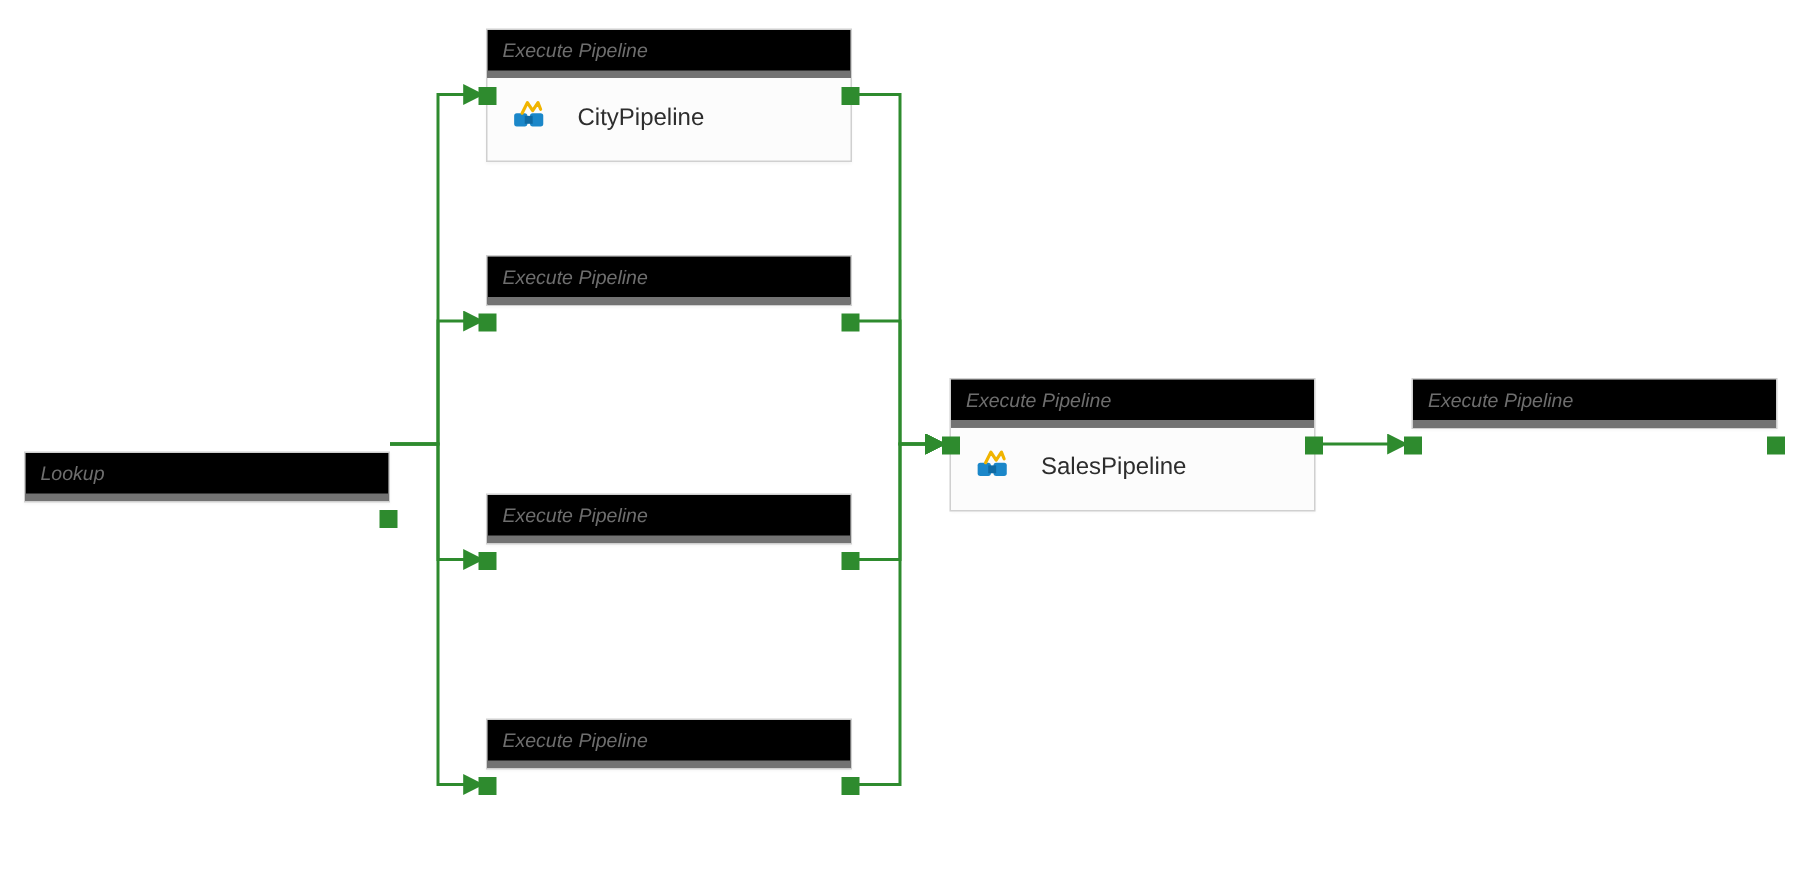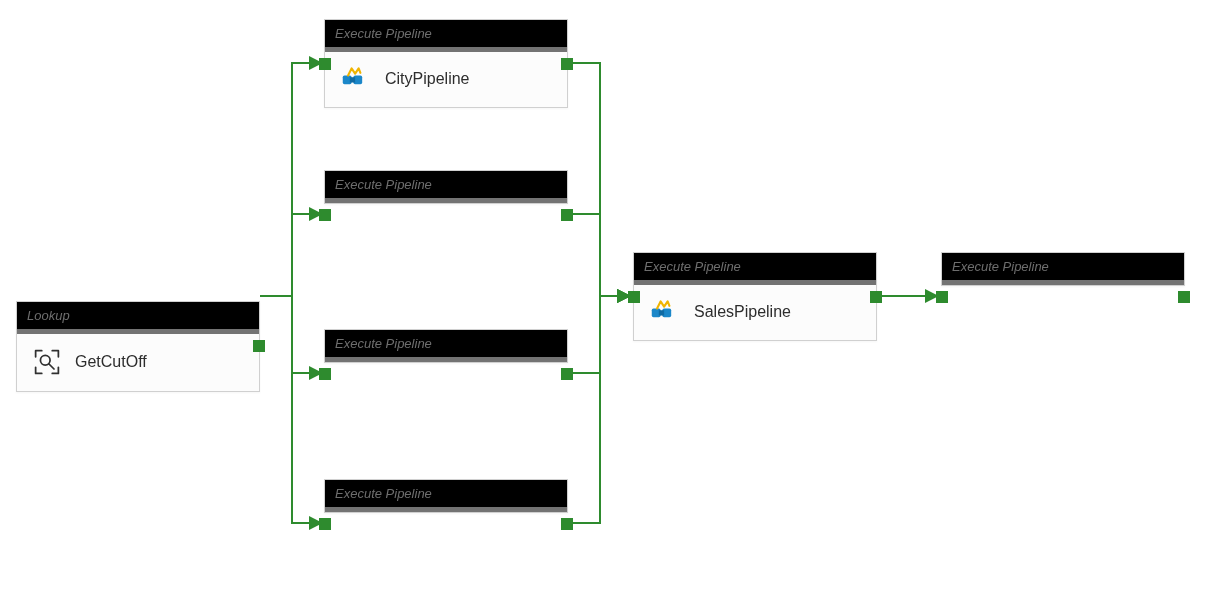--- a/index.html
+++ b/index.html
@@ -96,30 +96,20 @@
     <path d="M 568 373 L 600 373 L 600 296 L 628 296" marker-end="url(#arrow)"></path>
 
     <path d="M 568 523 L 600 523 L 600 296 L 628 296" marker-end="url(#arrow)"></path>
 
     <path d="M 877 296 L 936 296" marker-end="url(#arrow)"></path>
   </g>
 </svg>
 
 <div class="activity" style="left:16px; top:260px;margin-top:41px;">
   <div class="header">Lookup</div>
-  <div class="body">
-    <span class="icon-lookup">
-      <svg viewBox="0 0 32 32" width="28" height="28">
-        <path d="M3 3 H10 M3 3 V10 M29 3 H22 M29 3 V10 M3 29 H10 M3 29 V22 M29 29 H22 M29 29 V22" stroke="#303030" stroke-width="2" fill="none" stroke-linecap="round"></path>
-        <circle cx="14" cy="14" r="5.5" stroke="#303030" stroke-width="2" fill="none"></circle>
-        <line x1="18" y1="18" x2="24" y2="24" stroke="#303030" stroke-width="2" stroke-linecap="round"></line>
-      </svg>
-    </span>
-    <span class="label">GetCutOff</span>
-  </div>
   <div class="port right" style="top:38px;"></div>
 </div>
 
 <div class="activity" style="left:324px; top:19px;">
   <div class="header">Execute Pipeline</div>
   <div class="body">
     <span class="icon-pipeline">
       <svg viewBox="0 0 34 28" width="30" height="26">
         <rect x="2" y="10" width="10" height="10" rx="2" fill="#1b87c9"></rect>
         <rect x="14" y="10" width="10" height="10" rx="2" fill="#1b87c9"></rect>

